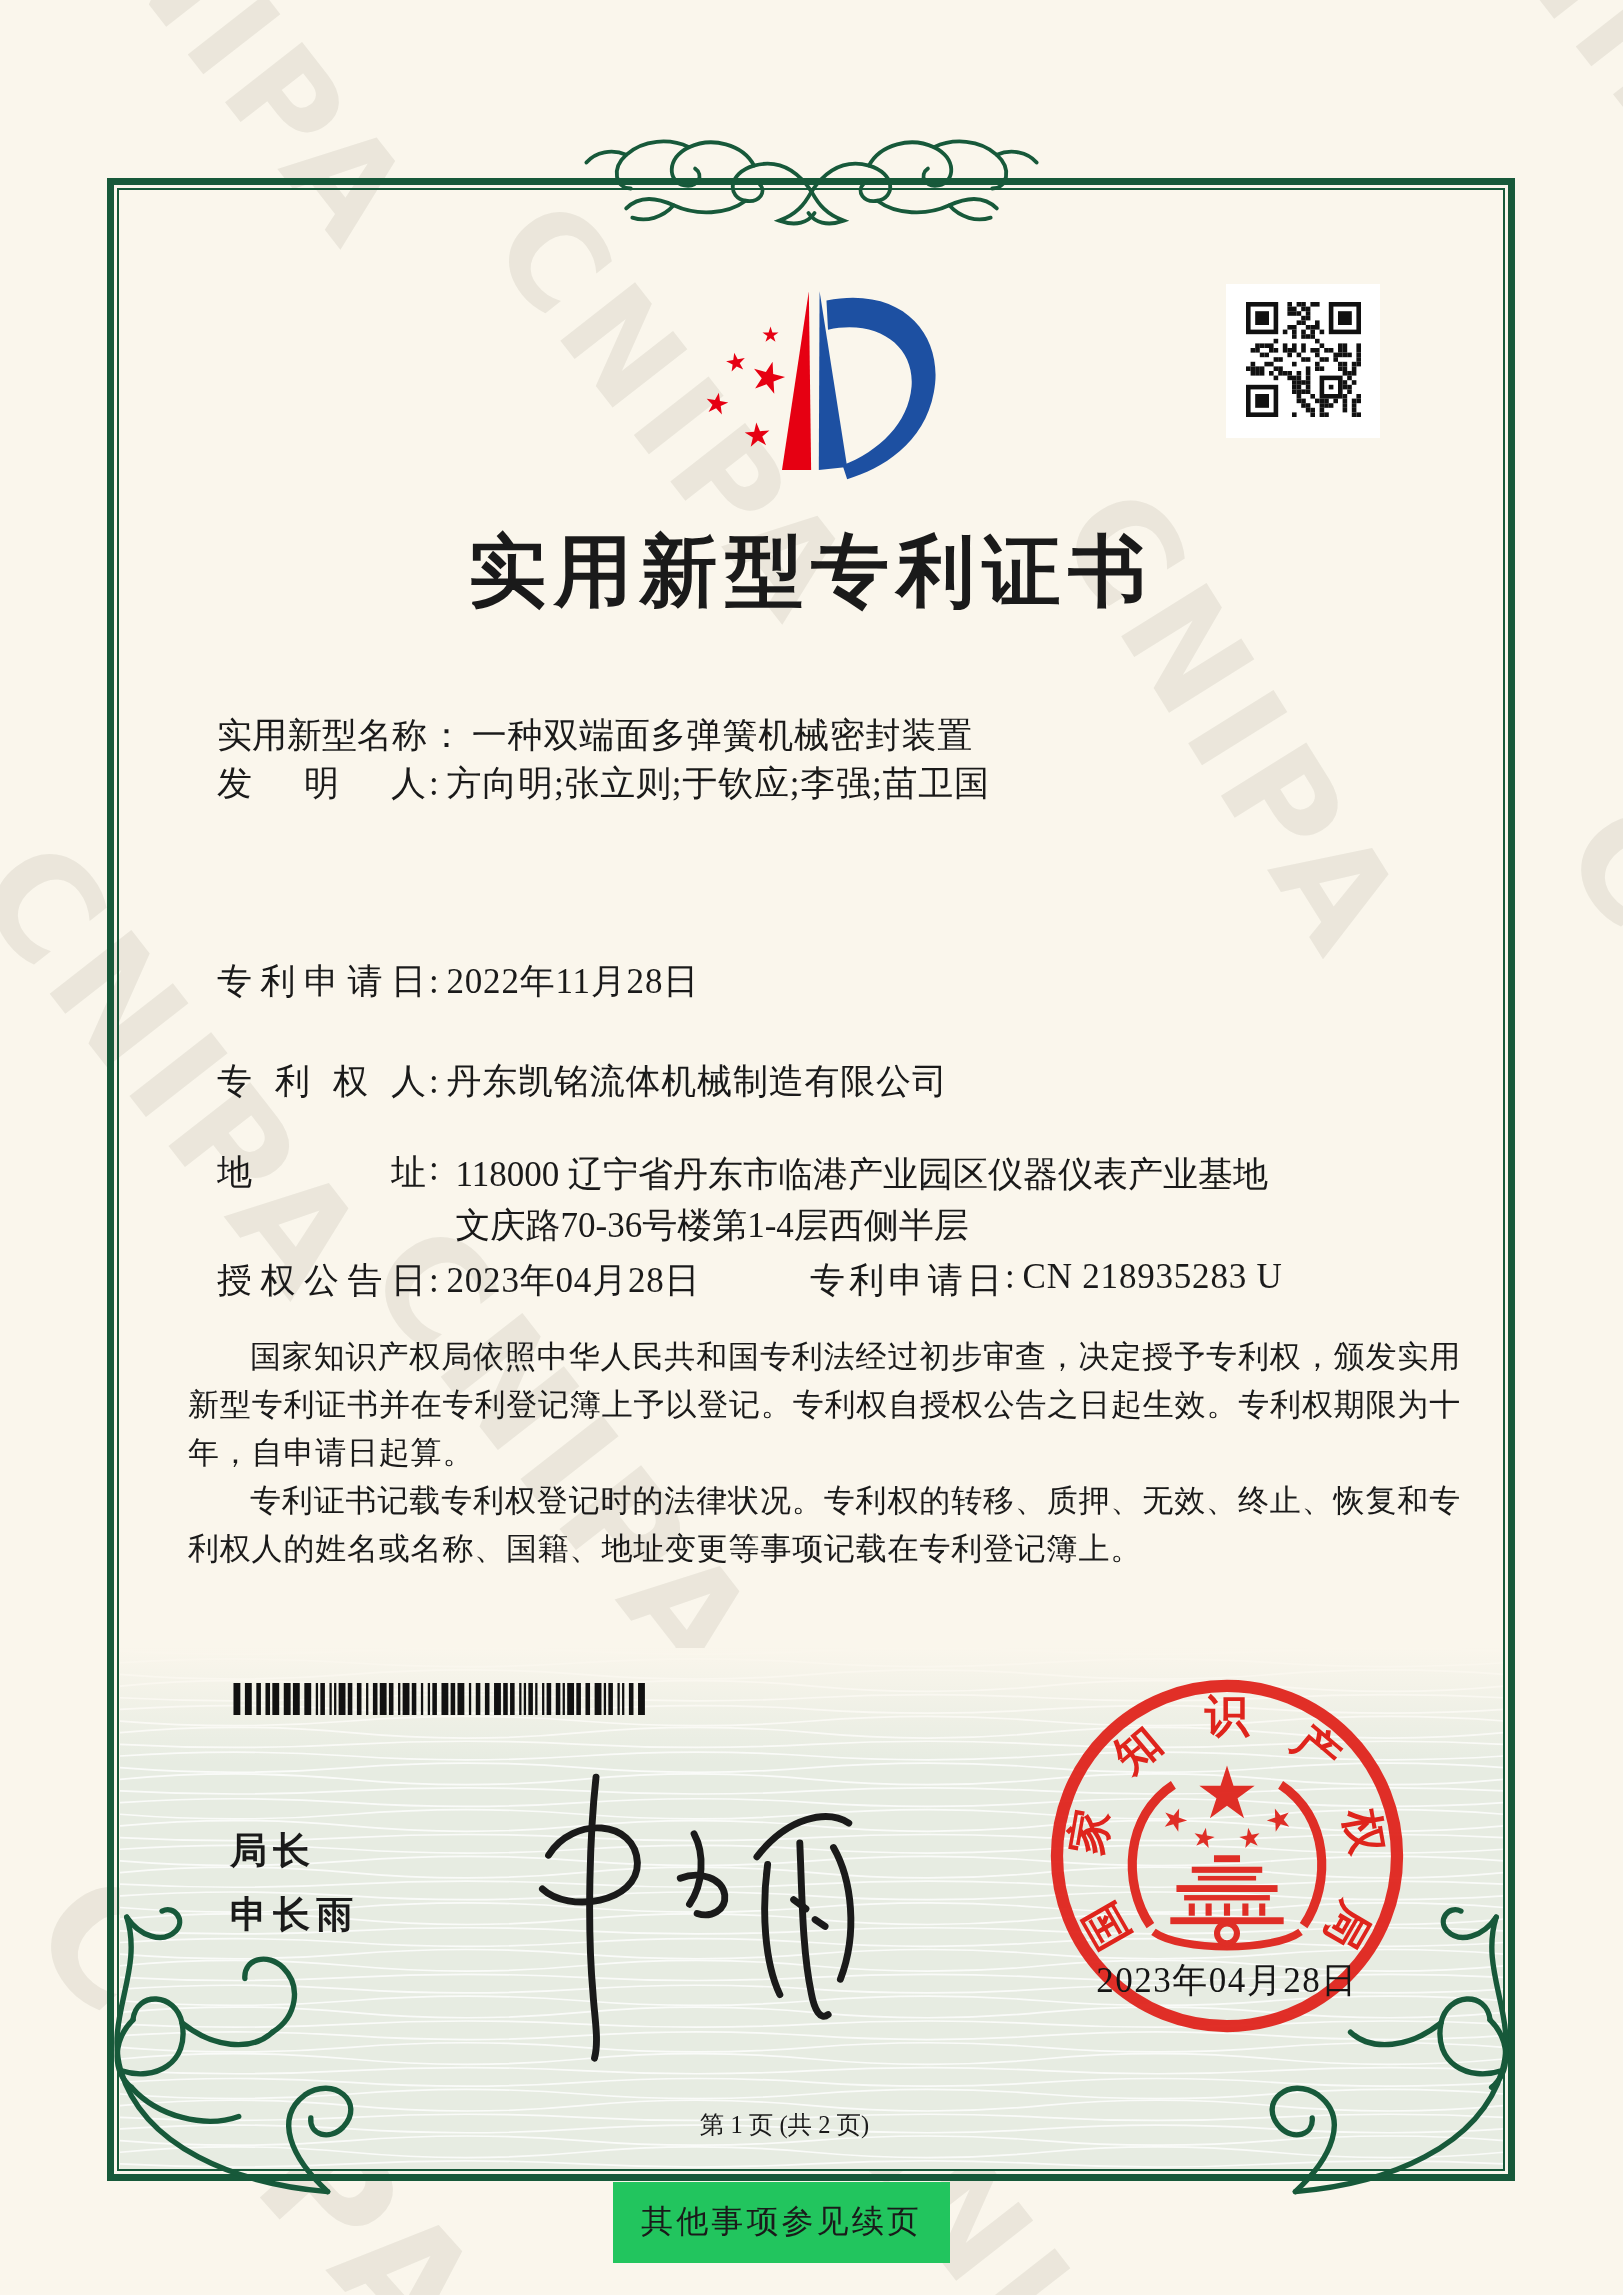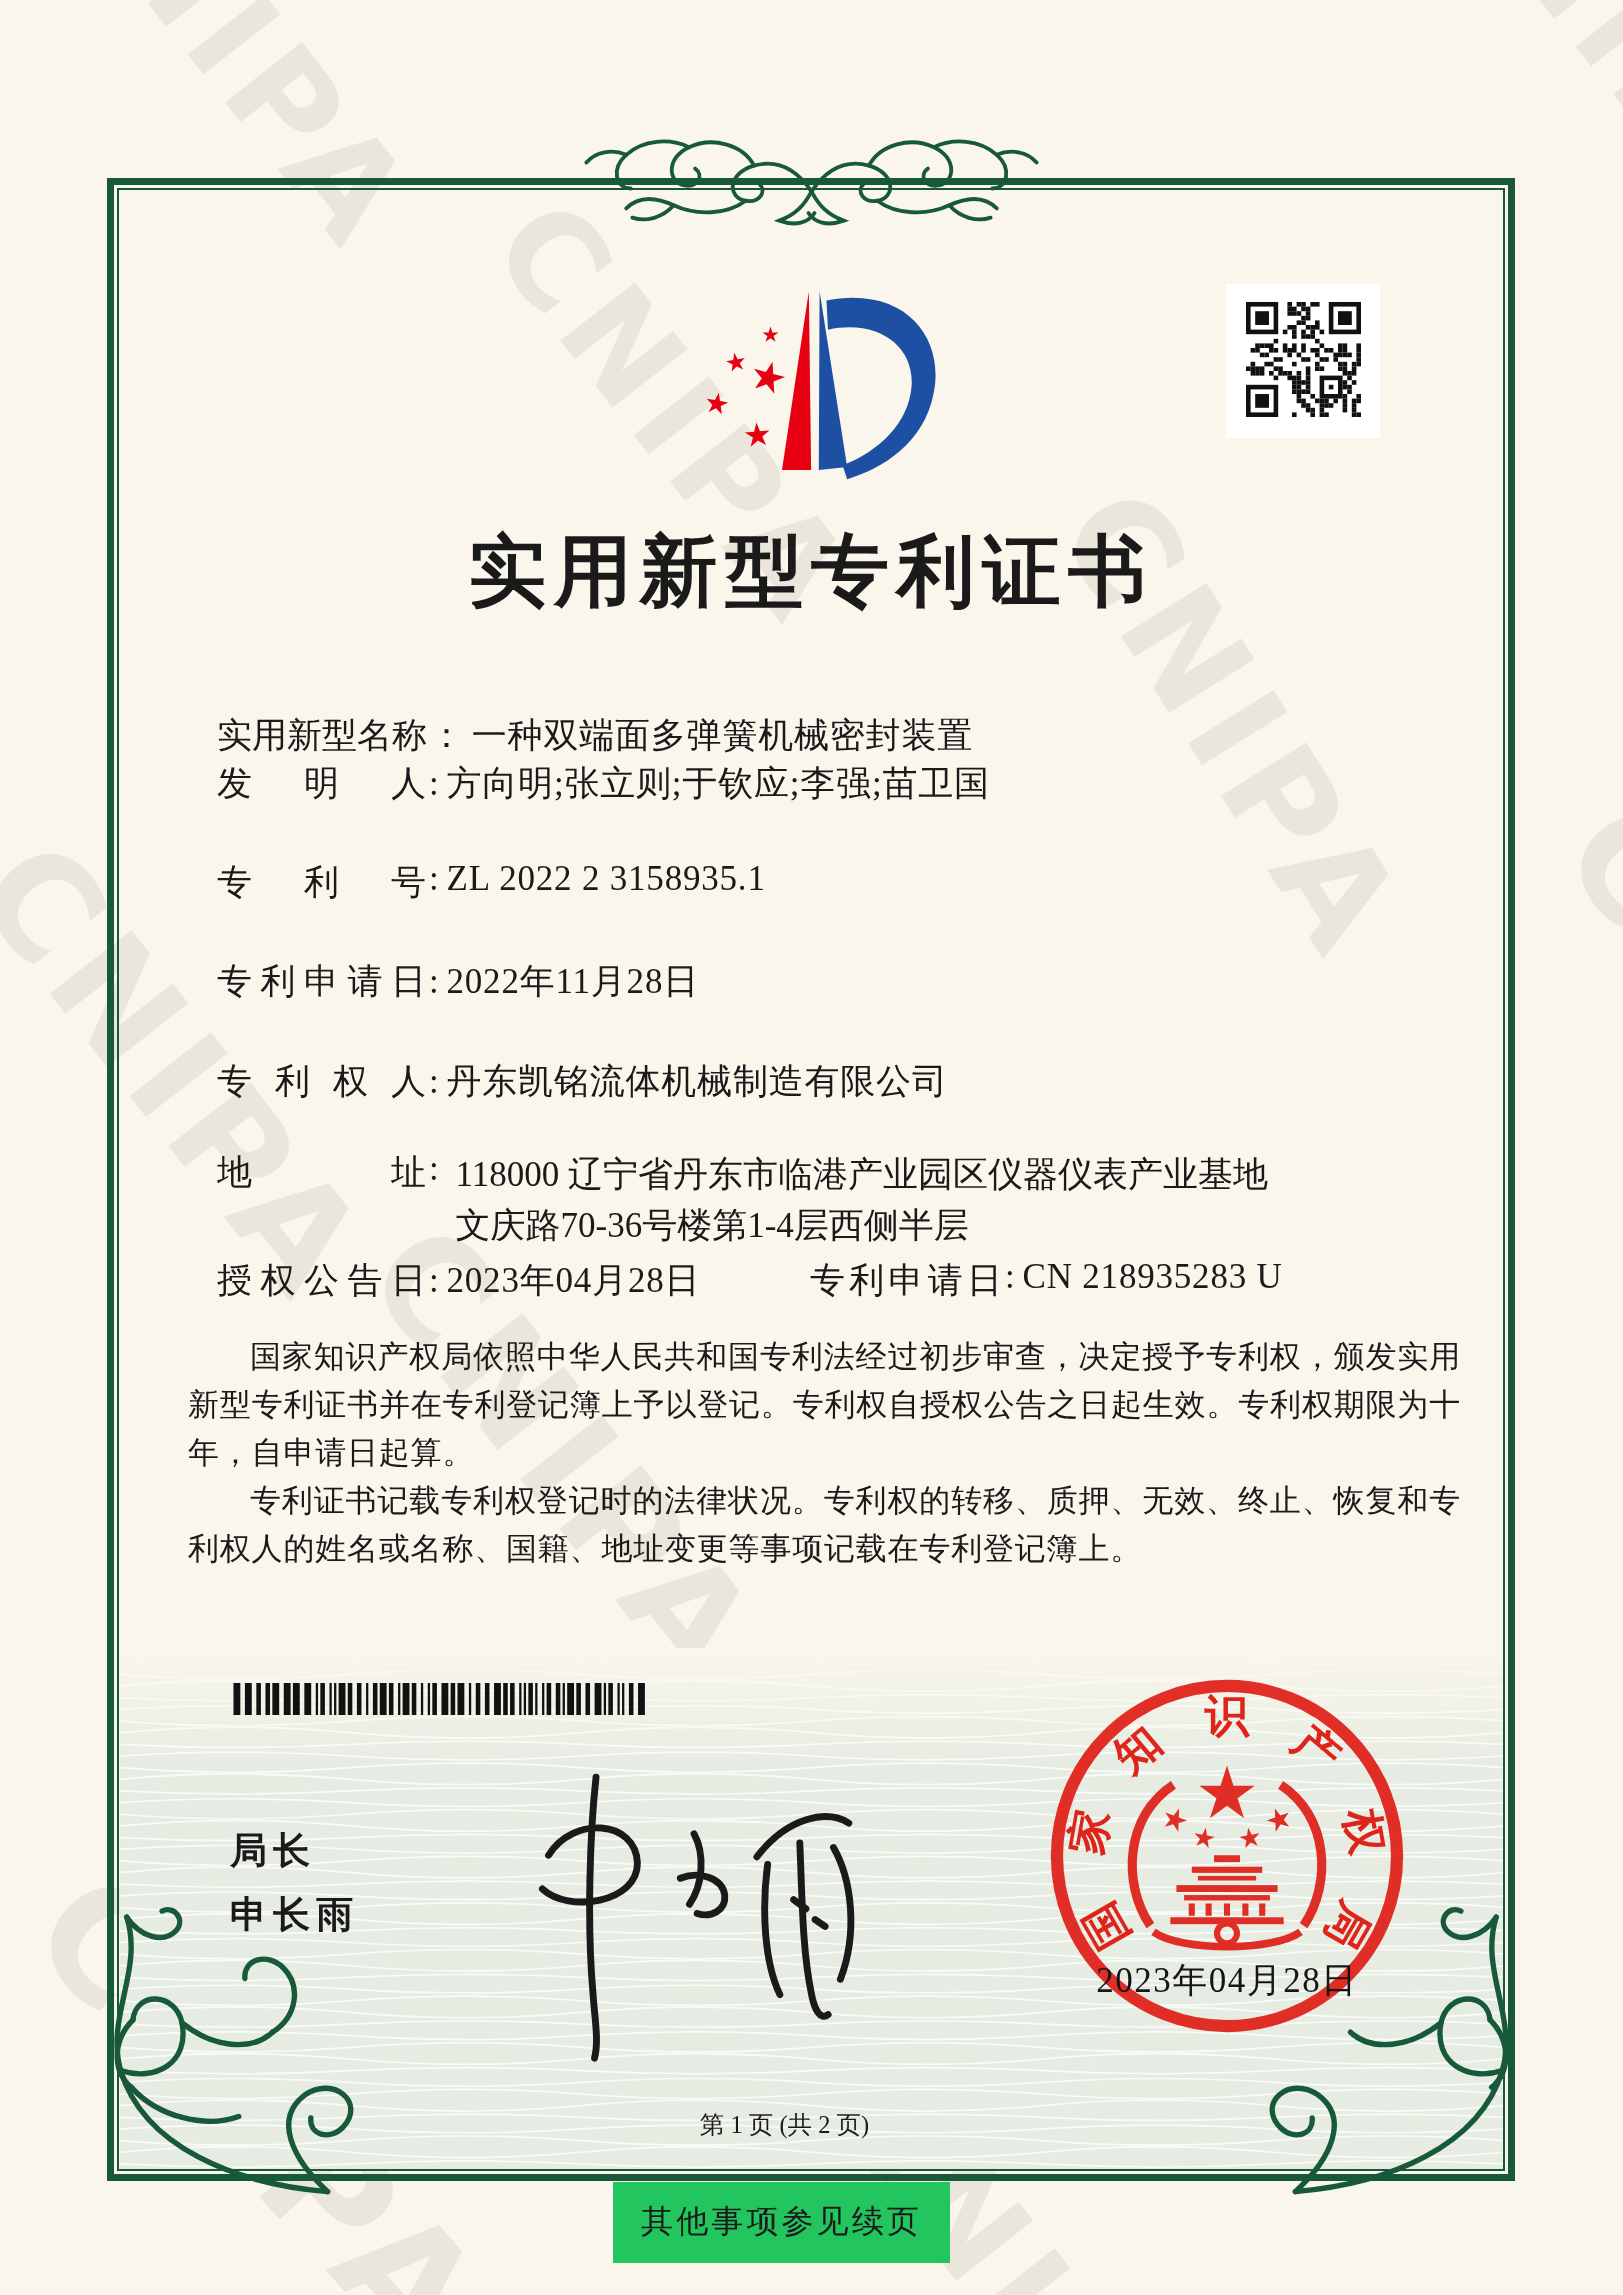--- a/index.html
+++ b/index.html
@@ -352,23 +352,20 @@
   </div>
 
   <div id="title">实用新型专利证书</div>
 
   <div class="row" style="top:679px;margin-top:33px;">
     <span class="flabel">实用新型名称</span><span class="fcolon">：</span><span class="fvalue">一种双端面多弹簧机械密封装置</span>
   </div>
   <div class="row" style="top:760px;">
     <span class="flabel">发明人</span><span class="fcolon">:</span><span class="fvalue">方向明;张立则;于钦应;李强;苗卫国</span>
   </div>
-  <div class="row" style="top:859px;">
-    <span class="flabel">专利号</span><span class="fcolon">:</span><span class="fvalue">ZL 2022 2 3158935.1</span>
-  </div>
   <div class="row" style="top:958px;">
     <span class="flabel">专利申请日</span><span class="fcolon">:</span><span class="fvalue">2022年11月28日</span>
   </div>
   <div class="row" style="top:1058px;">
     <span class="flabel">专利权人</span><span class="fcolon">:</span><span class="fvalue">丹东凯铭流体机械制造有限公司</span>
   </div>
   <div class="row" style="top:1149px;">
     <span class="flabel">地址</span><span class="fcolon">:</span><span class="vblock"><span>118000 辽宁省丹东市临港产业园区仪器仪表产业基地</span><br><span>文庆路70-36号楼第1-4层西侧半层</span></span>
   </div>
   <div class="row" style="top:1257px;">

